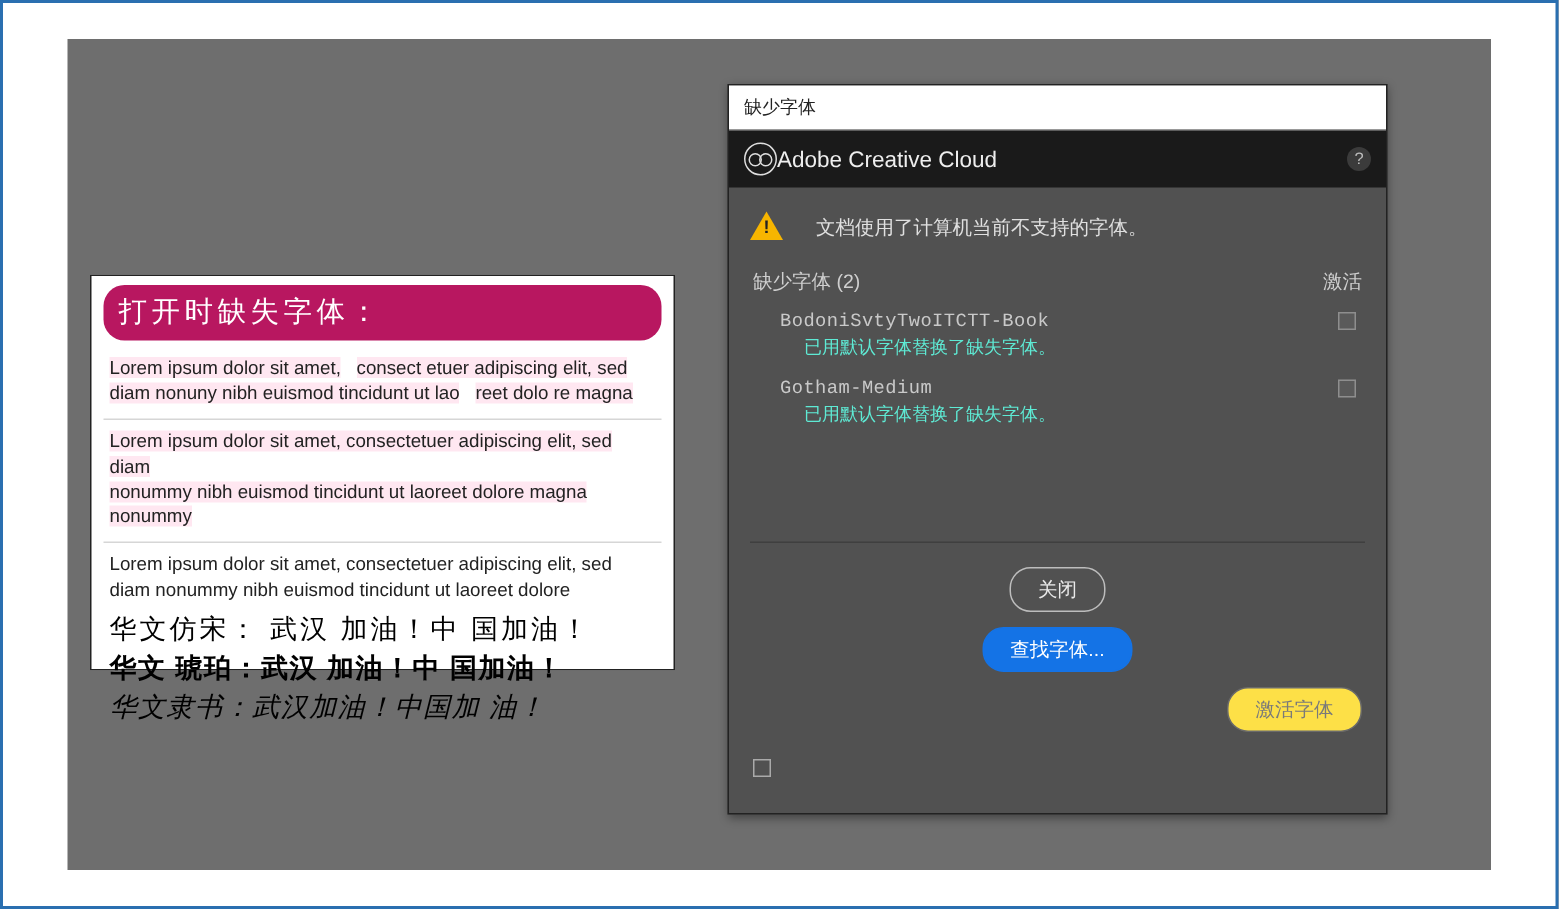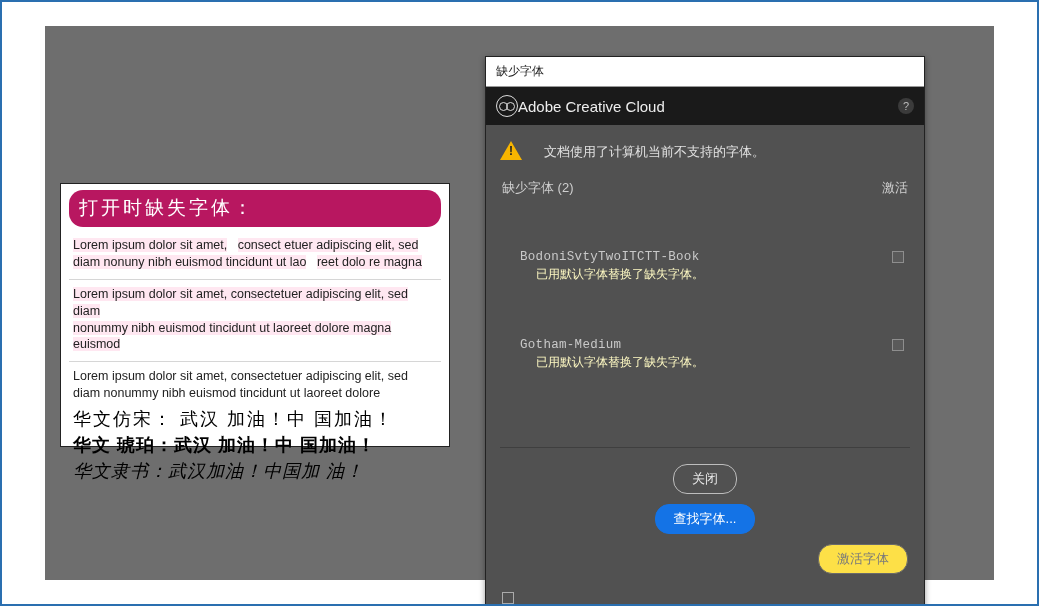--- a/index.html
+++ b/index.html
@@ -115,23 +115,23 @@
   }
   .warn-icon::after {
     content:"!"; position:absolute; left:-3px; top:3px;
     width:6px; text-align:center; color:#222; font-weight:700; font-size:12px;
   }
   .warn-text { color:#e0e0e0; font-size:13px; padding-top:4px;}
   .list-head {
     display:flex; justify-content:space-between;
     color:#cfcfcf; font-size:13px; padding:0 2px 6px 2px;
   }
-  .font-item { padding: 4px 6px 8px 20px; color:#c9c9c9; font-size:12.5px;margin-top:43px;}
+  .font-item { padding: 4px 6px 8px 20px; color:#c9c9c9; font-size:12.5px;}
   .font-item .fname { font-family: "Courier New", monospace; letter-spacing:.3px;}
-  .font-item .fmsg  { color:#fef9c3; padding-left:16px; padding-top:2px; font-size:12px;}
+  .font-item .fmsg  { color:#5eead4; padding-left:16px; padding-top:2px; font-size:12px;}
   .font-row { display:flex; align-items:center; }
   .font-chk {
     margin-left:auto; width:12px; height:12px;
     border:1px solid #8e8e8e; background:#5a5a5a;
   }
   .dlg-sep { height:1px; background:#3f3f3f; margin: 68px 0 12px 0;}
   .btn-row { display:flex; gap:10px; align-items:center; padding: 4px 2px 12px 2px; flex-direction: column;}
   .btn {
     border-radius: 14px; padding:5px 18px;
     font-size:13px; cursor:pointer;
@@ -168,21 +168,21 @@
         <span class="hl-pink">reet dolo re magna</span>
       </div>
       <div class="doc-divider"></div>
 
       <div class="doc-p doc-p2">
         <span class="hl-pink">Lorem ipsum dolor sit amet, consectetuer adipiscing elit, sed</span>
         <span> &nbsp;&nbsp; </span>
         <span class="hl-pink">diam</span><br>
         <span class="hl-pink">nonummy nibh euismod tincidunt ut laoreet dolore magna</span>
         <span> &nbsp;&nbsp; </span>
-        <span class="hl-pink">euismod</span>
+        <span class="hl-pink">nonummy</span>
       </div>
       <div class="doc-divider"></div>
 
       <div class="doc-p">Lorem ipsum dolor sit amet, consectetuer adipiscing elit, sed diam nonummy nibh euismod tincidunt ut laoreet dolore</div>
 
       <div class="doc-cn">华文仿宋：  武汉 加油！中  国加油！</div>
       <div class="doc-cn bold">华文 琥珀：武汉 加油！中  国加油！</div>
       <div class="doc-cn calli">华文隶书：武汉加油！中国加 油！</div>
     </div>
   </div>

